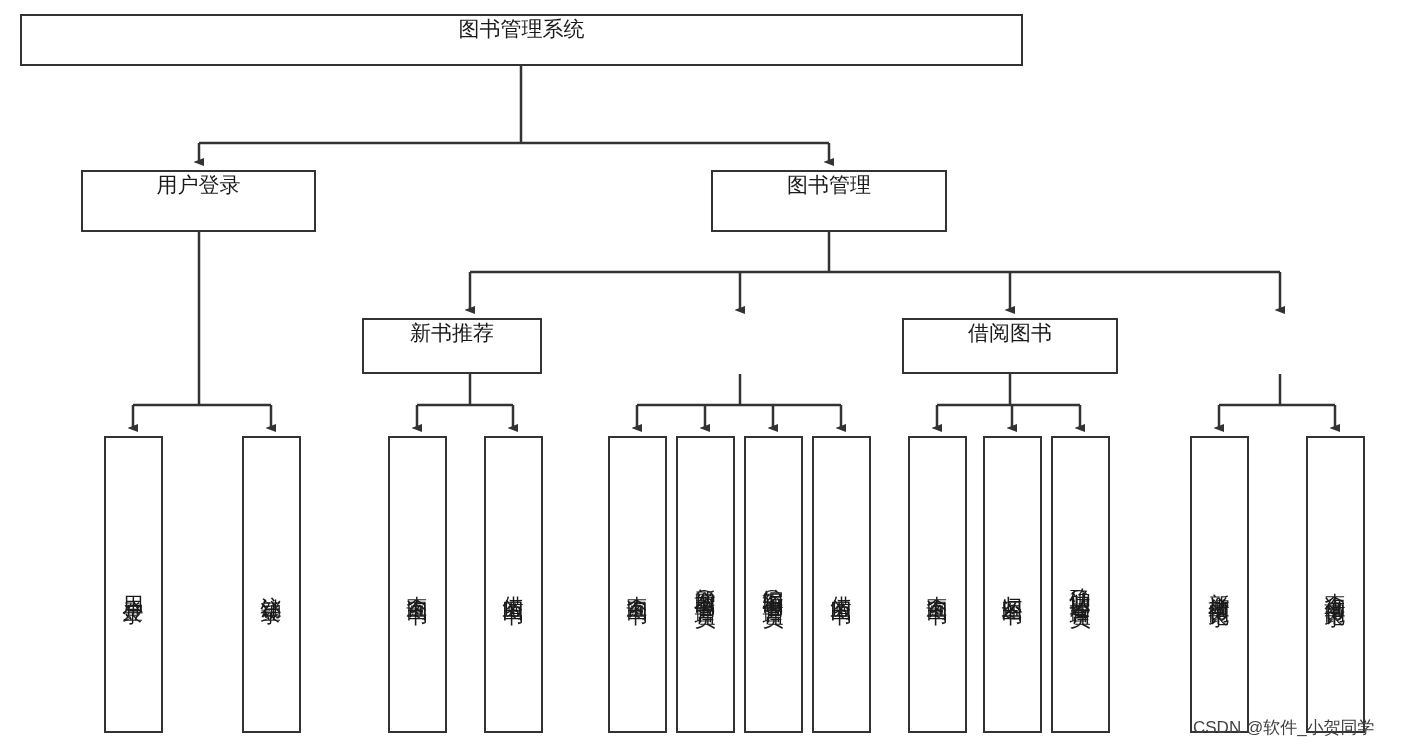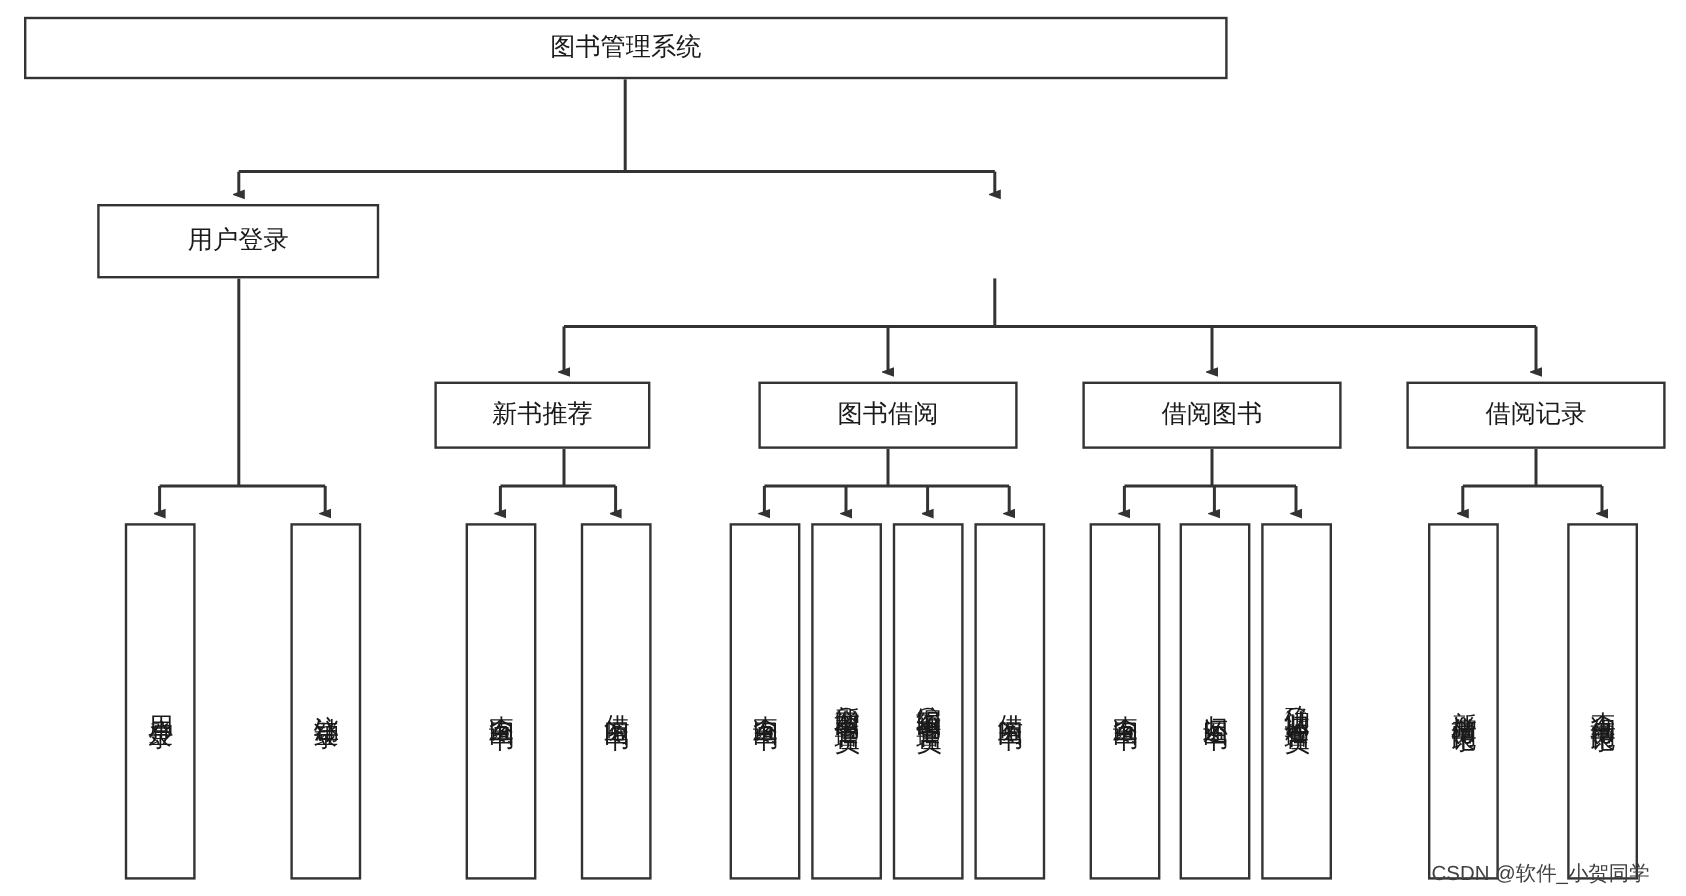--- a/index.html
+++ b/index.html
@@ -24,21 +24,21 @@
     width: 1405px;
     height: 747px;
     pointer-events: none;
   }
   .node {
     position: absolute;
     box-sizing: border-box;
     border: 2px solid #333333;
     background: #ffffff;
     display: flex;
-    align-items: center;
+    align-items: flex-start;
     justify-content: center;
     color: #1a1a1a;
     z-index: 2;
   }
   .node .lbl {
     display: block;
     text-align: center;
     line-height: 1.22;
     white-space: nowrap;
   }
@@ -122,32 +122,29 @@
     </g>
   </svg>
 
   <div class="node root horiz" style="left:20px; top:14px; width:1003px; height:52px;">
     <span class="lbl">图书管理系统</span>
   </div>
 
   <div class="node horiz" style="left:81px; top:170px; width:235px; height:62px;">
     <span class="lbl">用户登录</span>
   </div>
+  <div class="node horiz" style="left:711px; top:170px; width:236px; height:62px;">
+    <span class="lbl">图书管理</span>
+  </div>
 
   <div class="node horiz" style="left:362px; top:318px; width:180px; height:56px;">
     <span class="lbl">新书推荐</span>
   </div>
-  <div class="node horiz" style="left:632px; top:318px; width:216px; height:56px;">
-    <span class="lbl">图书借阅</span>
-  </div>
   <div class="node horiz" style="left:902px; top:318px; width:216px; height:56px;">
     <span class="lbl">借阅图书</span>
-  </div>
-  <div class="node horiz" style="left:1172px; top:318px; width:216px; height:56px;">
-    <span class="lbl">借阅记录</span>
   </div>
 
   <div class="node vert" style="left:104px; top:436px; width:59px; height:297px;">
     <span class="lbl">用户登录</span>
   </div>
   <div class="node vert" style="left:242px; top:436px; width:59px; height:297px;">
     <span class="lbl">注销登录</span>
   </div>
   <div class="node vert" style="left:388px; top:436px; width:59px; height:297px;">
     <span class="lbl">查询图书</span>

